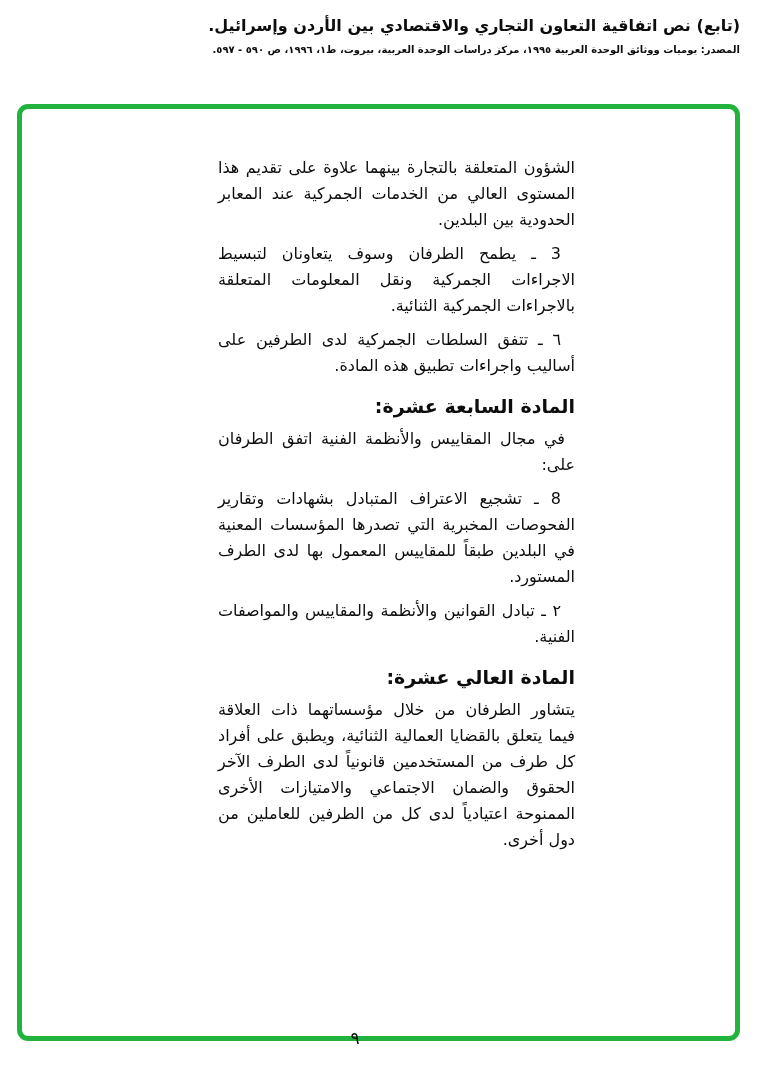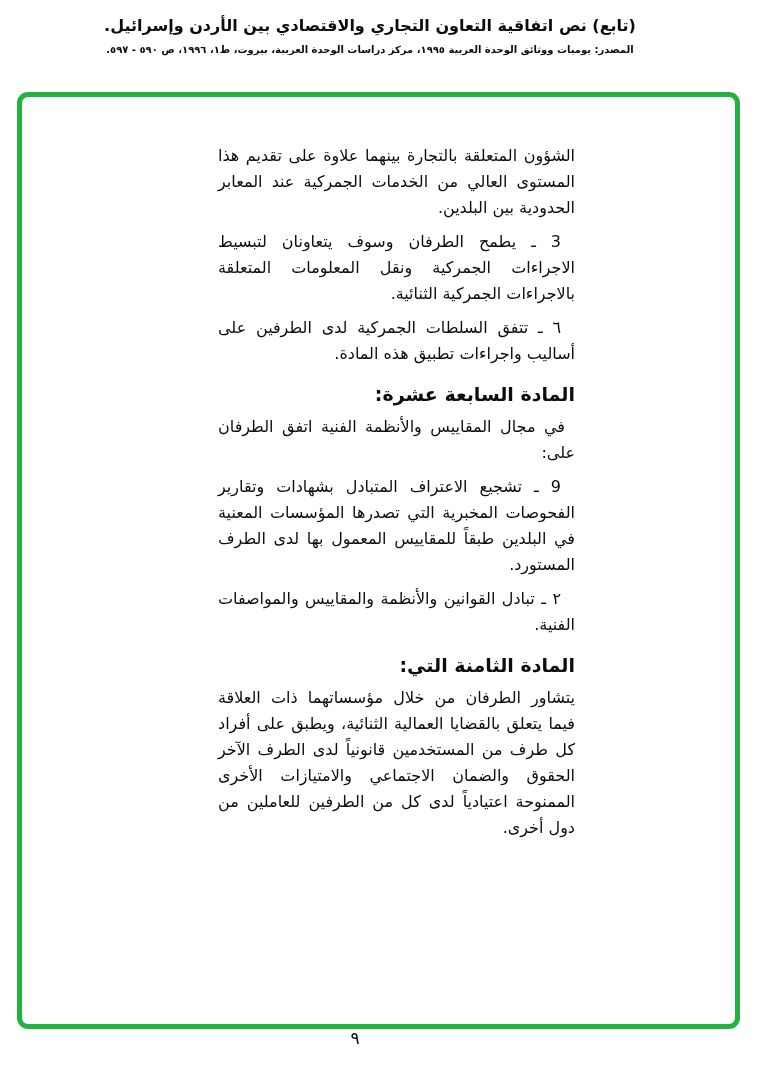--- a/index.html
+++ b/index.html
@@ -17,37 +17,37 @@
     width: 758px;
     height: 1078px;
     background: #ffffff;
   }
   .doc-header {
     position: absolute;
     top: 16px;
     left: 0;
     width: 740px;
     direction: rtl;
-    text-align: center;
+    text-align: right;
   }
   .doc-title {
     font-size: 16px;
     font-weight: bold;
     letter-spacing: 0.2px;
     margin-bottom: 9px;
   }
   .doc-source {
     font-size: 10px;
     font-weight: bold;
   }
   .green-frame {
     position: absolute;
     box-sizing: border-box;
     left: 17px;
-    top: 92px;
+    top: 104px;
     width: 723px;
     height: 937px;
     border: 5px solid #22b33e;
     border-radius: 11px;
     background: #ffffff;
   }
   .content {
     position: absolute;
     top: 46px;
     right: 160px;
@@ -97,26 +97,26 @@
       <div class="para">الشؤون المتعلقة بالتجارة بينهما علاوة على تقديم هذا المستوى العالي من الخدمات الجمركية عند المعابر الحدودية بين البلدين.</div>
 
       <div class="para item">3 ـ يطمح الطرفان وسوف يتعاونان لتبسيط الاجراءات الجمركية ونقل المعلومات المتعلقة بالاجراءات الجمركية الثنائية.</div>
 
       <div class="para item">٦ ـ تتفق السلطات الجمركية لدى الطرفين على أساليب واجراءات تطبيق هذه المادة.</div>
 
       <div class="heading">المادة السابعة عشرة:</div>
 
       <div class="para intro">في مجال المقاييس والأنظمة الفنية اتفق الطرفان على:</div>
 
-      <div class="para item">9 ـ تشجيع الاعتراف المتبادل بشهادات وتقارير الفحوصات المخبرية التي تصدرها المؤسسات المعنية في البلدين طبقاً للمقاييس المعمول بها لدى الطرف المستورد.</div>
+      <div class="para item">8 ـ تشجيع الاعتراف المتبادل بشهادات وتقارير الفحوصات المخبرية التي تصدرها المؤسسات المعنية في البلدين طبقاً للمقاييس المعمول بها لدى الطرف المستورد.</div>
 
       <div class="para item">٢ ـ تبادل القوانين والأنظمة والمقاييس والمواصفات الفنية.</div>
 
 
-      <div class="heading">المادة الثامنة التي:</div>
+      <div class="heading">المادة العالي عشرة:</div>
 
       <div class="para">يتشاور الطرفان من خلال مؤسساتهما ذات العلاقة فيما يتعلق بالقضايا العمالية الثنائية، ويطبق على أفراد كل طرف من المستخدمين قانونياً لدى الطرف الآخر الحقوق والضمان الاجتماعي والامتيازات الأخرى الممنوحة اعتيادياً لدى كل من الطرفين للعاملين من دول أخرى.</div>
 
     </div>
   </div>
 
   <div class="page-number">٩</div>
 
 </div>
 

